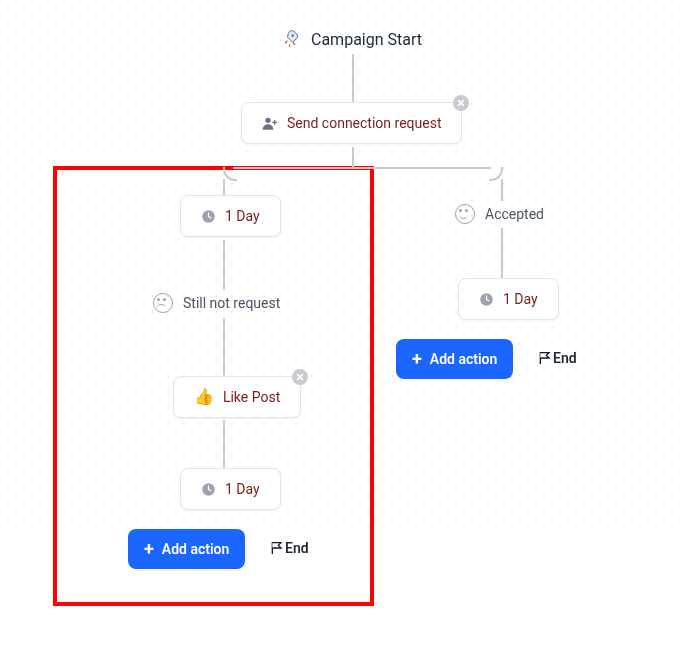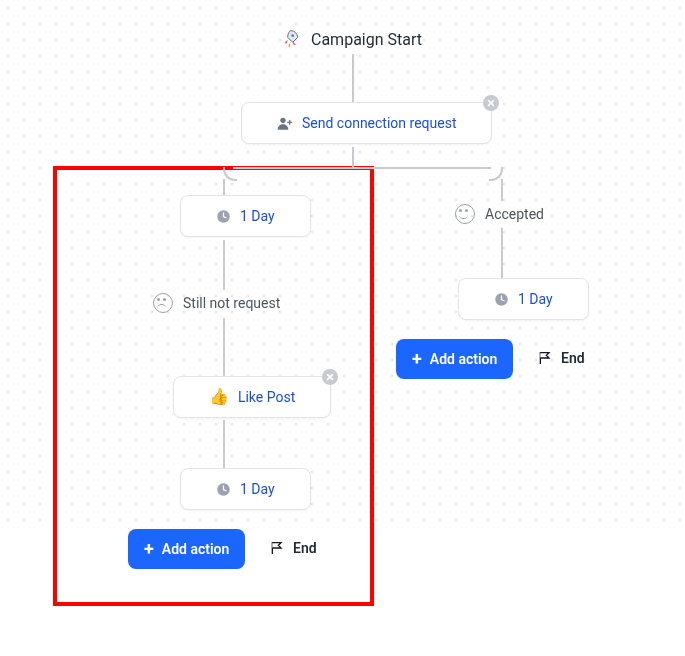--- a/index.html
+++ b/index.html
@@ -24,26 +24,26 @@
     border: 4px solid #ff0000;
     pointer-events: none;
   }
 
   
   .card {
     position: absolute;
     background: #ffffff;
     border: 1px solid #e2e4e8;
     border-radius: 8px;
-    padding: 12px 35px;
+    padding: 12px 20px;
     display: flex;
     align-items: center;
     gap: 9px;
     font-size: 14px;
-    color: #1d4ed8;
+    color: #7f1d1d;
     box-shadow: 0 1px 2px rgba(0,0,0,.05);
     white-space: nowrap;
     justify-content: center;
   }
   .close-badge {
     position: absolute;
     top: -8px;
     right: -8px;
     width: 16px;
     height: 16px;
@@ -134,21 +134,21 @@
   .add-btn .plus {
     font-size:18px;
     line-height:14px;
     font-weight:700;
   }
 
   .end-label {
     position:absolute;
     display:flex;
     align-items:center;
-    gap:8px;
+    gap:0;
     font-size:14px;
     font-weight:600;
     color:#1f2937;
     white-space:nowrap;
   }
 
   
   .vline {
     position:absolute;
     width:0;

